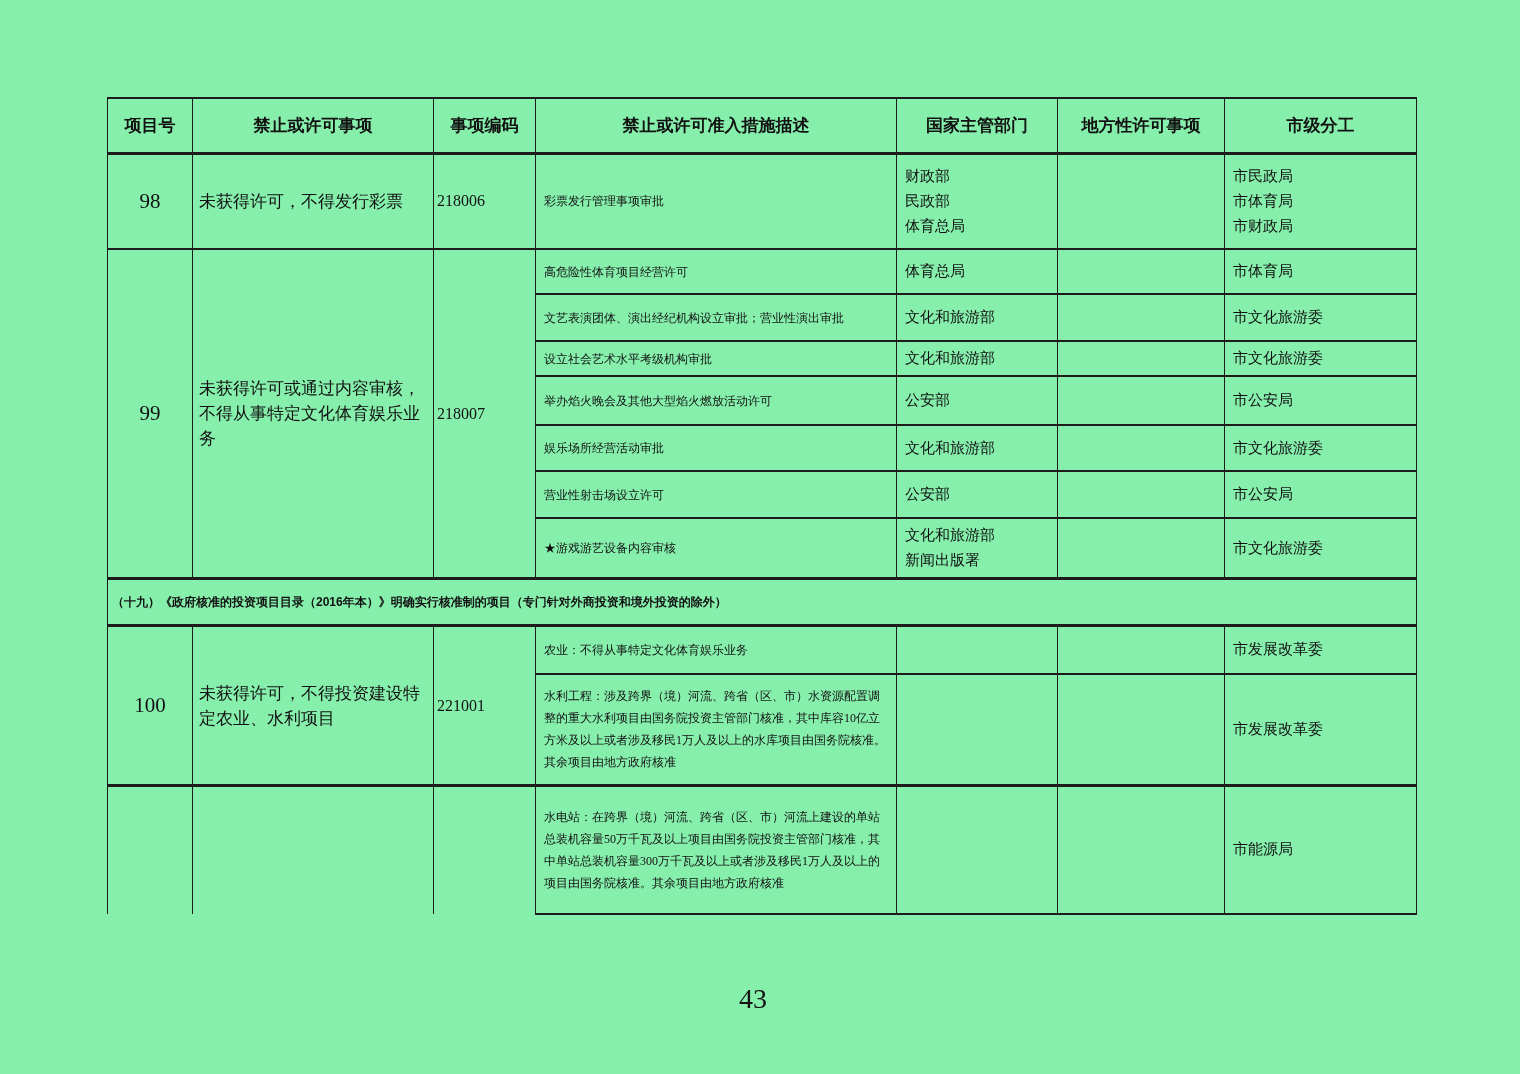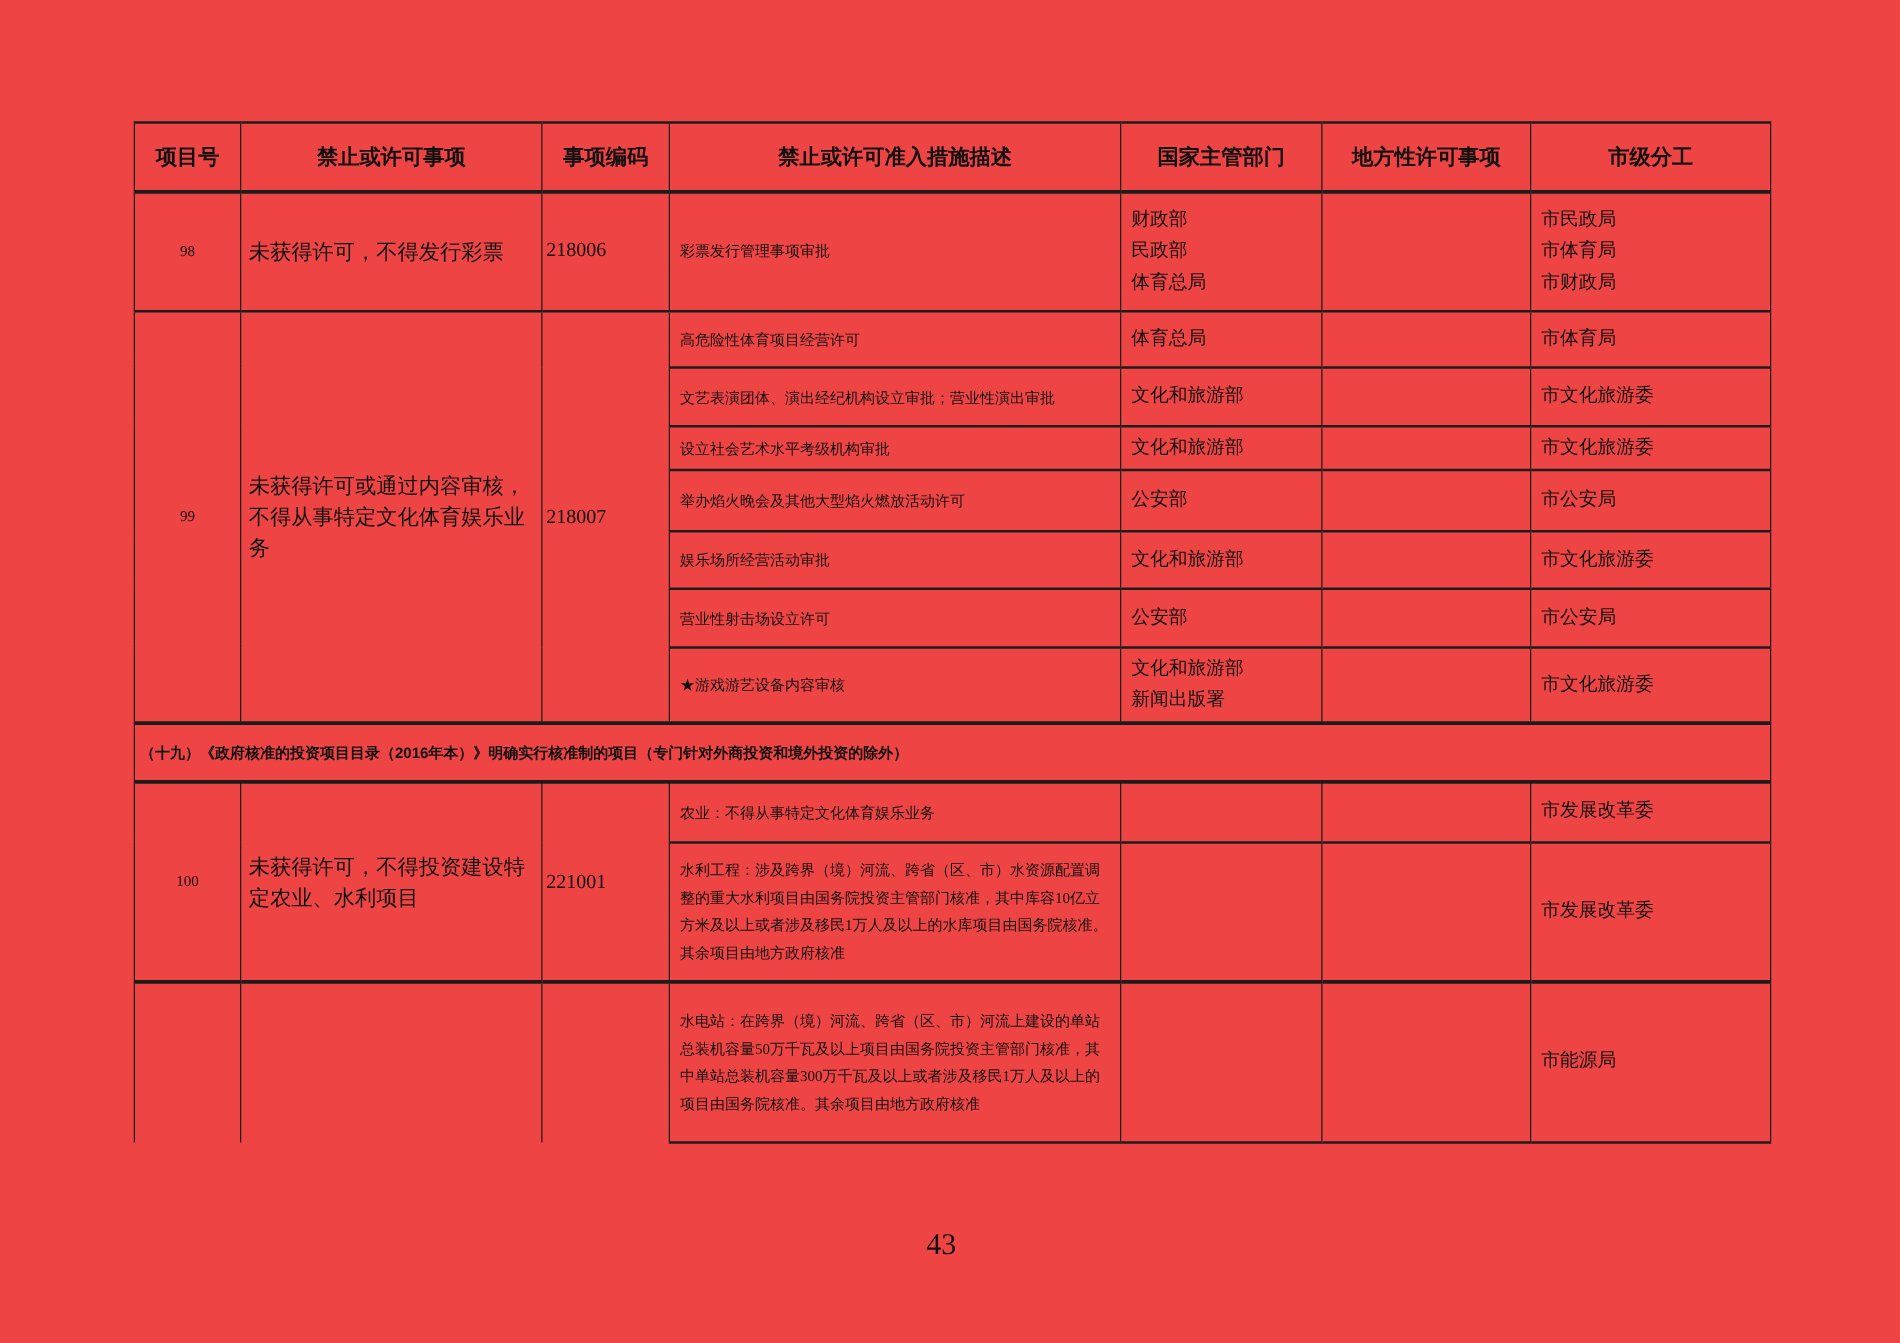--- a/index.html
+++ b/index.html
@@ -3,21 +3,21 @@
 <meta charset="utf-8">
 <style>
   html, body { margin: 0; padding: 0; }
   body {
     width: 1520px; height: 1074px;
     background: #ffffff;
     position: relative;
     font-family: "Liberation Serif", "DejaVu Serif", serif;
     color: #111111;
   }
-  .page { position: absolute; inset: 0; background: #ef4444; }
+  .page { position: absolute; inset: 0; background: #86efac; }
 
   table.doc-table {
     position: absolute; left: 107px; top: 97px;
     width: 1309px;
     border-collapse: collapse;
     table-layout: fixed;
   }
   .doc-table td, .doc-table th {
     border-left: 1px solid #1c1c1c;
     border-right: 1px solid #1c1c1c;
@@ -25,40 +25,40 @@
     border-bottom: 2px solid #1c1c1c;
     vertical-align: middle;
     overflow: hidden;
     word-break: break-all;
   }
   .doc-table th {
     font-size: 17px; font-weight: bold; text-align: center;
     border-bottom-width: 3px;
     padding: 2px 4px;
   }
-  .c-id     { text-align: center; font-size: 12px; padding: 0 2px; }
+  .c-id     { text-align: center; font-size: 21px; padding: 0 2px; }
   .c-matter { text-align: left; font-size: 17px; line-height: 25px; padding: 4px 6px; }
   .c-code   { text-align: left; font-size: 16px; padding: 2px 3px; }
   .c-desc   { text-align: left; font-size: 12px; line-height: 22px; padding: 5px 8px; }
   .c-dept   { text-align: left; font-size: 15px; line-height: 25px; padding: 4px 8px; }
   .c-local  { padding: 4px 8px; }
   .pre      { white-space: pre-line; }
 
   .section-row td {
     border-top-width: 3px; border-bottom-width: 3px;
     font-family: "Liberation Sans", "DejaVu Sans", sans-serif;
     font-weight: bold; font-size: 12px; text-align: left;
     padding: 2px 4px;
   }
   .bt3 { border-top-width: 3px !important; }
   .nb  { border-top-width: 3px !important; border-bottom: none !important; }
 
   .page-number {
     position: absolute; top: 983px; left: 0; width: 1506px;
-    text-align: center; font-size: 24px; color: #111111;
+    text-align: center; font-size: 28px; color: #111111;
   }
 </style>
 </head>
 <body>
 
 <div class="page">
 
   <table class="doc-table">
     <colgroup>
       <col style="width:85px">

